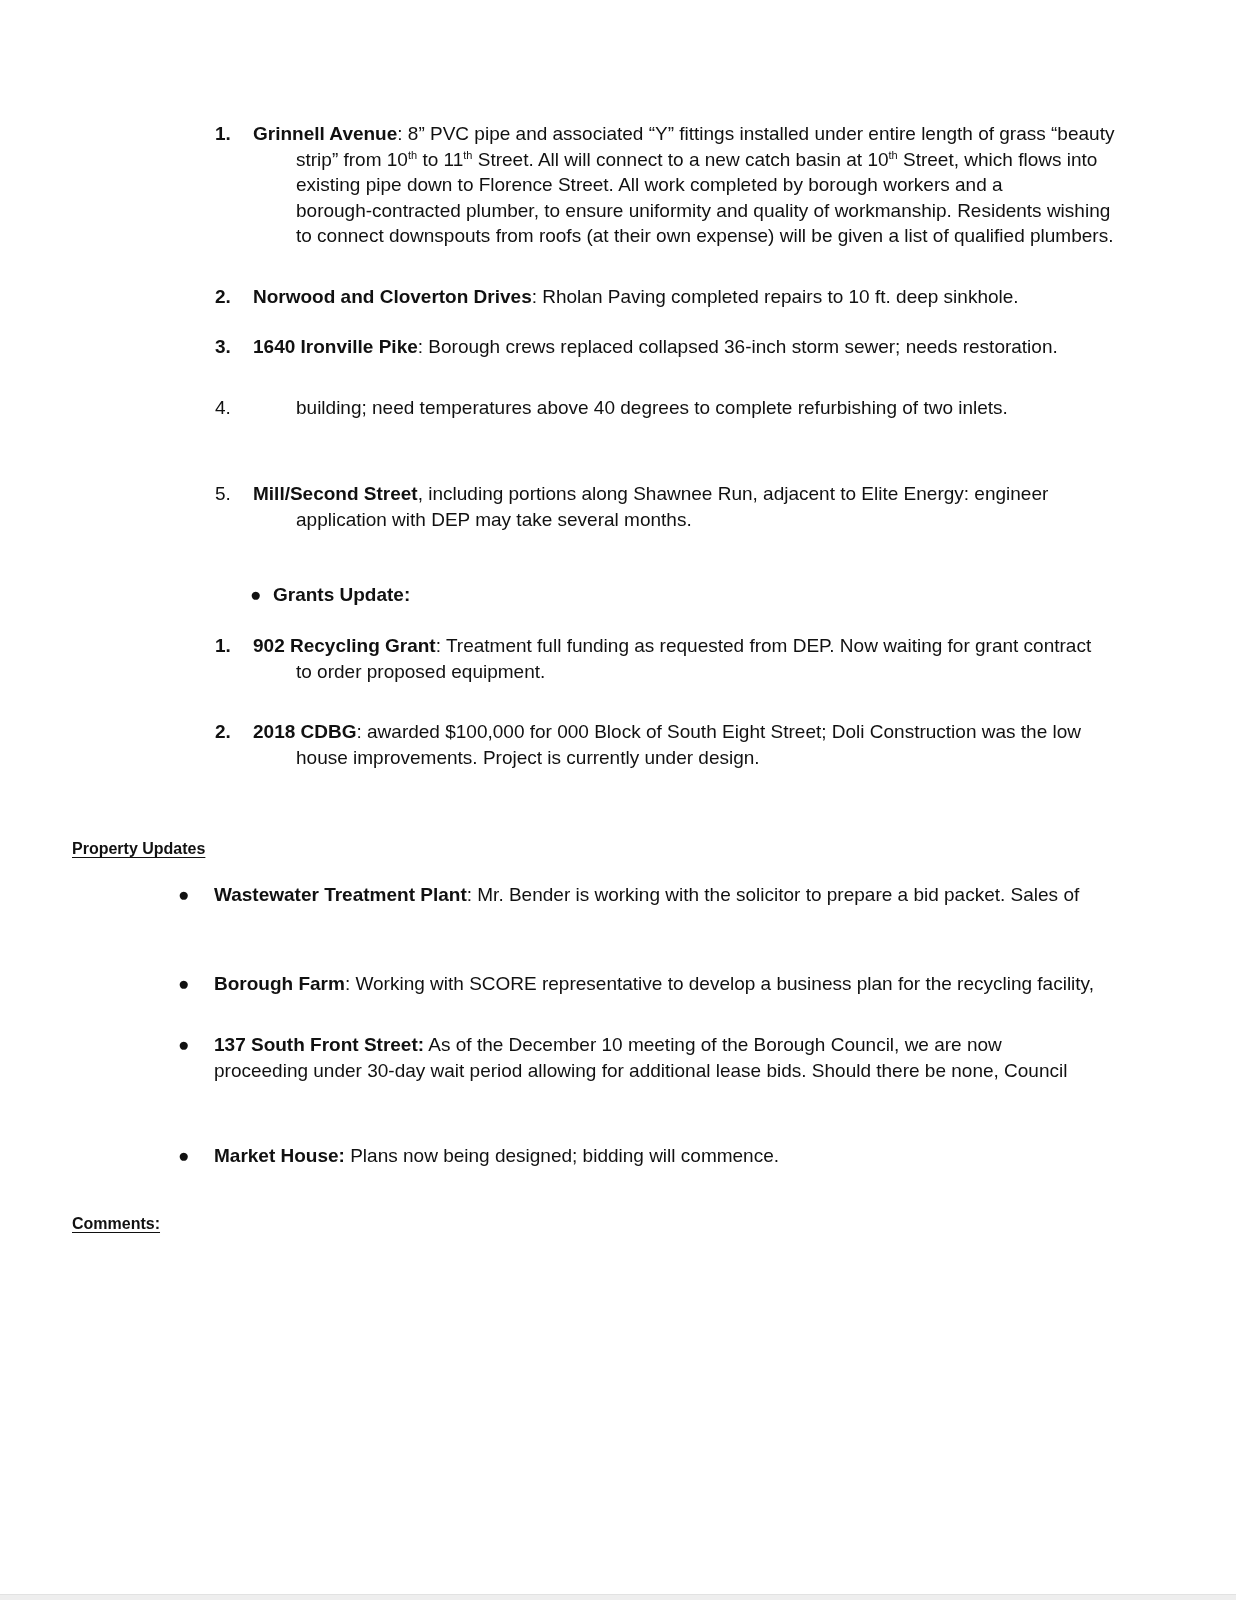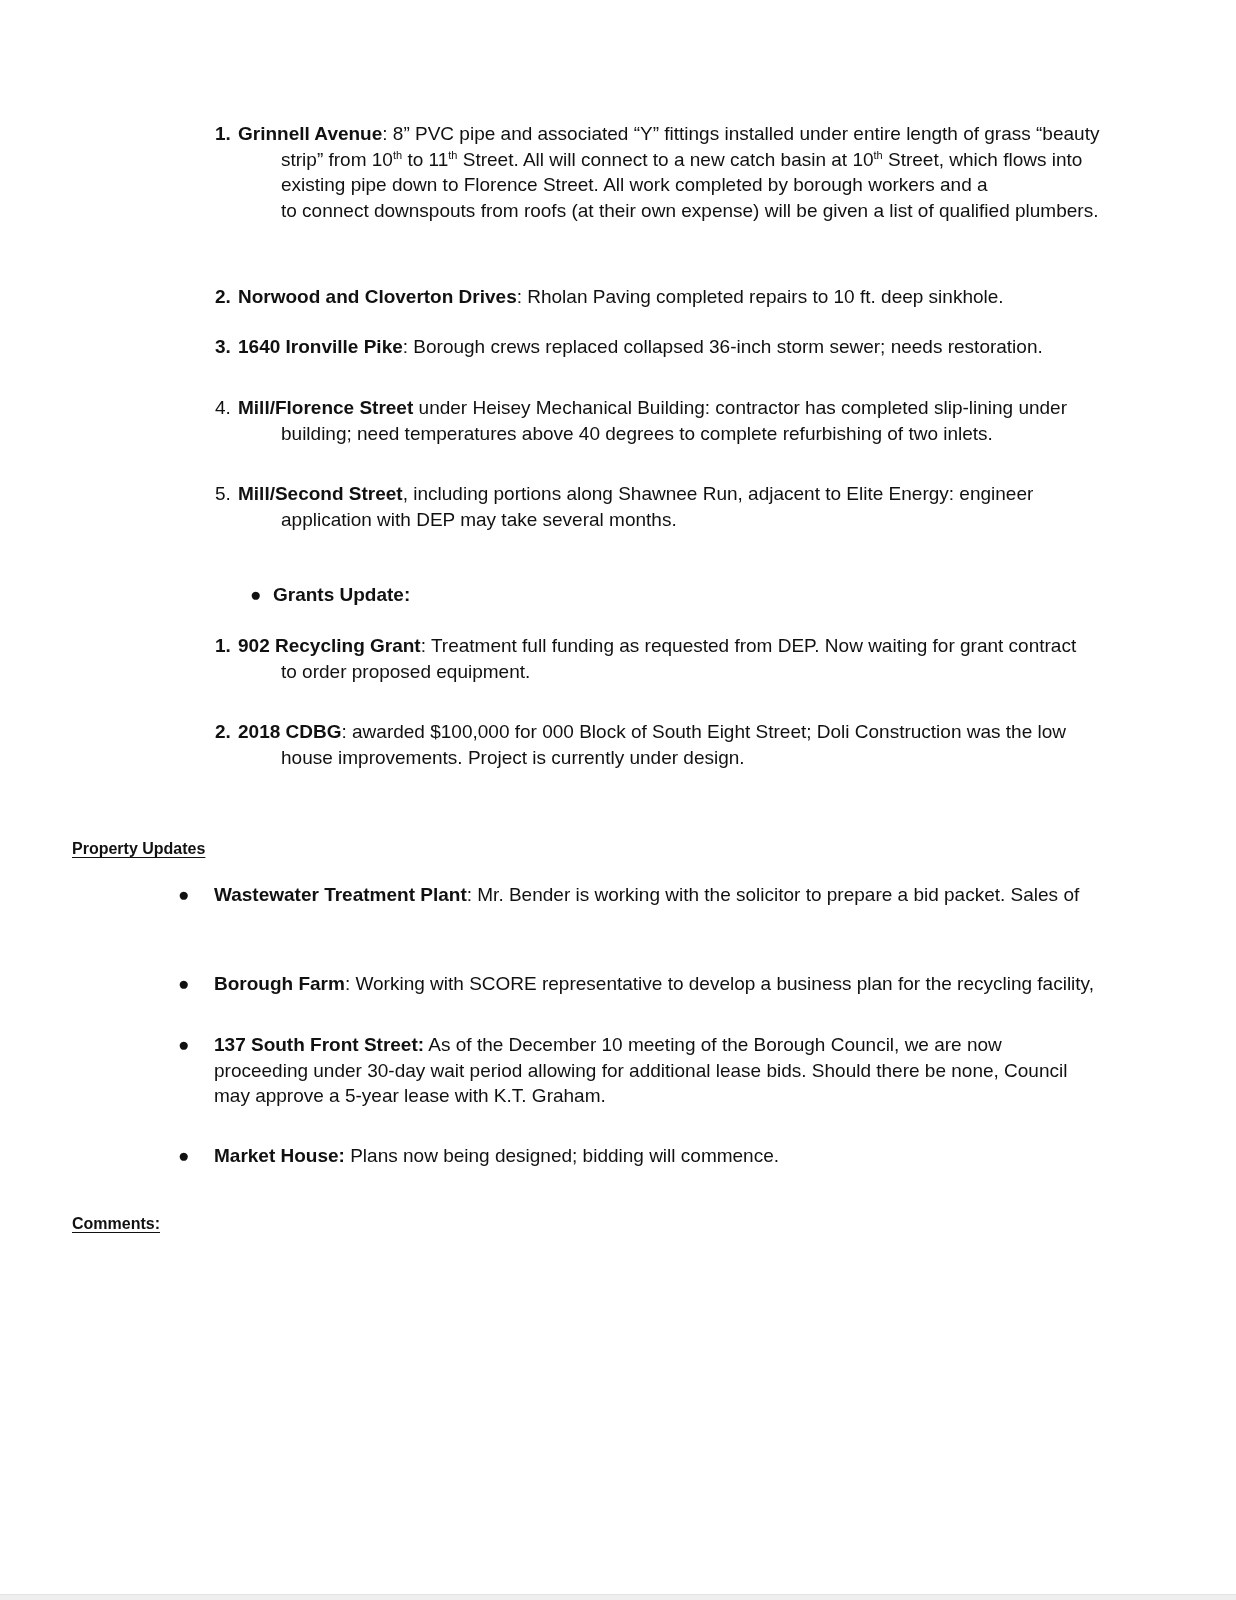--- a/index.html
+++ b/index.html
@@ -37,21 +37,21 @@
     width: 935px;
   }
   .num-item .marker {
     position: absolute;
     left: 0;
     top: 0;
     width: 26px;
   }
   .num-item .marker.bold { font-weight: bold; }
   .num-item .body {
-    margin-left: 23px;
+    margin-left: 38px;
   }
   .num-item .body .first {
     display: block;
   }
   .num-item .body .cont {
     display: block;
     padding-left: 43px;
   }
   b, .bold-term { font-weight: bold; }
   sup { font-size: 11px; line-height: 0; vertical-align: 7px; }
@@ -98,20 +98,21 @@
 <body>
 
 <div class="page">
 
   <div class="num-item" style="top:121px;">
     <span class="marker bold">1.</span>
     <div class="body">
       <span class="first"><b>Grinnell Avenue</b><span>: 8” PVC pipe and associated “Y” fittings installed under entire length of grass “beauty</span></span>
       <span class="cont"><span>strip” from 10</span><sup>th</sup><span> to 11</span><sup>th</sup><span> Street.  All will connect to a new catch basin at 10</span><sup>th</sup><span> Street, which flows into</span></span>
       <span class="cont">existing pipe down to Florence Street.  All work completed by borough workers and a</span>
+      <span class="cont">borough-contracted plumber, to ensure uniformity and quality of workmanship.  Residents wishing</span>
       <span class="cont">to connect downspouts from roofs (at their own expense) will be given a list of qualified plumbers.</span>
     </div>
   </div>
 
   <div class="num-item" style="top:284px;">
     <span class="marker bold">2.</span>
     <div class="body">
       <span class="first"><b>Norwood and Cloverton Drives</b><span>: Rholan Paving completed repairs to 10 ft. deep sinkhole.</span></span>
     </div>
   </div>
@@ -119,21 +120,20 @@
   <div class="num-item" style="top:334px;">
     <span class="marker bold">3.</span>
     <div class="body">
       <span class="first"><b>1640 Ironville Pike</b><span>: Borough crews replaced collapsed 36-inch storm sewer; needs restoration.</span></span>
     </div>
   </div>
 
   <div class="num-item" style="top:395px;">
     <span class="marker">4.</span>
     <div class="body">
-      <span class="first"><b>Mill/Florence Street</b><span> under Heisey Mechanical Building: contractor has completed slip-lining under</span></span>
       <span class="cont">building; need temperatures above 40 degrees to complete refurbishing of two inlets.</span>
     </div>
   </div>
 
   <div class="num-item" style="top:481px;">
     <span class="marker">5.</span>
     <div class="body">
       <span class="first"><b>Mill/Second Street</b><span>, including portions along Shawnee Run, adjacent to Elite Energy: engineer</span></span>
       <span class="cont">application with DEP may take several months.</span>
     </div>
@@ -174,21 +174,20 @@
     <div class="body">
       <span class="line"><b>Borough Farm</b><span>:  Working with SCORE representative to develop a business plan for the recycling facility,</span></span>
     </div>
   </div>
 
   <div class="prop-item" style="top:1032px;">
     <span class="dot">●</span>
     <div class="body">
       <span class="line"><b>137 South Front Street:</b><span>  As of the December 10 meeting of the Borough Council, we are now</span></span>
       <span class="line">proceeding under 30-day wait period allowing for additional lease bids.  Should there be none, Council</span>
-      <span class="line">may approve a 5-year lease with K.T. Graham.</span>
     </div>
   </div>
 
   <div class="prop-item" style="top:1143px;">
     <span class="dot">●</span>
     <div class="body">
       <span class="line"><b>Market House:</b><span>  Plans now being designed; bidding will commence.</span></span>
     </div>
   </div>
 

